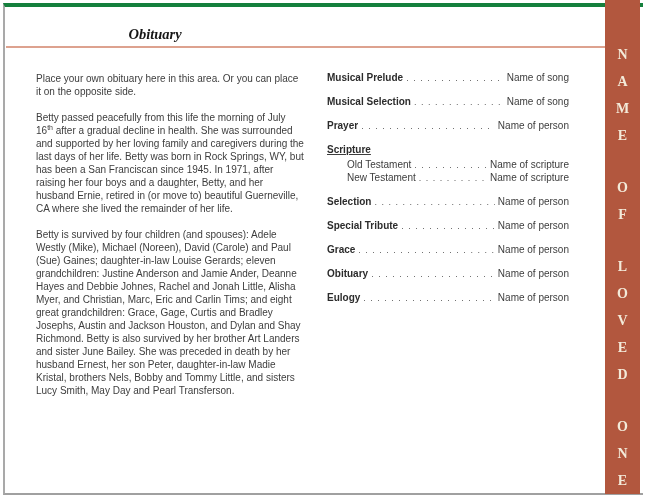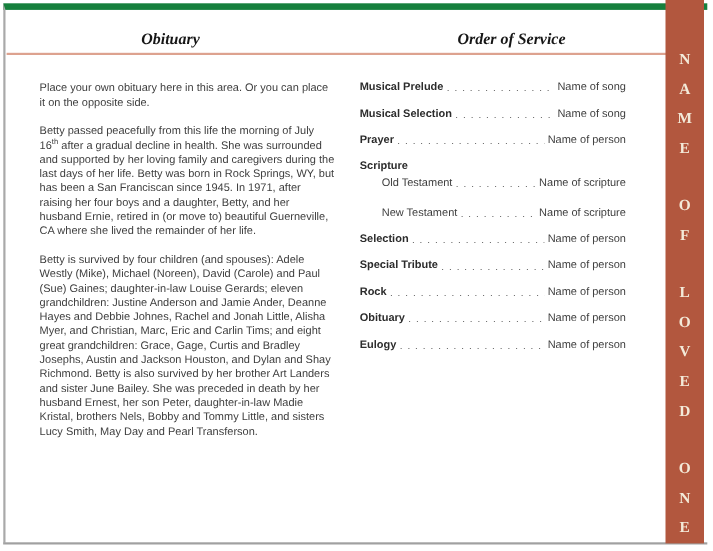--- a/index.html
+++ b/index.html
@@ -8,21 +8,21 @@
     width: 648px;
     height: 501px;
     background: #ffffff;
     overflow: hidden;
     font-family: "Liberation Sans", "DejaVu Sans", sans-serif;
   }
   .page {
     position: absolute;
     left: 3px; top: 3px;
     width: 640px; height: 492px;
-    border-top: 6px solid #15803d;
+    border-top: 4px solid #15803d;
     border-left: 2px solid #a9a9a9;
     border-bottom: 2px solid #a0a0a0;
     box-sizing: border-box;
     background: #ffffff;
   }
   .header-row {
     display: flex;
     height: 39px;
     align-items: flex-end;
   }
@@ -77,22 +77,22 @@
     flex: 1;
     overflow: hidden;
     margin: 0 3px;
     color: #5a5a5a;
     font-size: 9px;
   }
   .dots::after {
     content: ". . . . . . . . . . . . . . . . . . . . . . . . . . . . . . . . . . . . . . . . . . . . . . . .";
     letter-spacing: 1px;
   }
-  .svc-row.group-label { margin-bottom: 4px; }
-  .svc-row.sub { padding-left: 20px; margin-bottom: 16px; }
+  .svc-row.group-label { margin-bottom: 4px; text-decoration: underline; }
+  .svc-row.sub { padding-left: 20px; margin-bottom: 2px; }
   .svc-row.sub-last { padding-left: 20px; margin-bottom: 13px; }
   .sidebar {
     position: absolute;
     left: 605px; top: 0;
     width: 35px; height: 494px;
     background: #b2573e;
     box-sizing: border-box;
     padding-top: 41px;
     display: flex;
     flex-direction: column;
@@ -110,21 +110,20 @@
   .sidebar .letter.word-start { margin-top: 25px; }
 </style>
 </head>
 <body>
 
 <div class="canvas">
   <div class="page">
 
     <div class="header-row">
       <div class="header left">Obituary</div>
-      <div class="header right">Order of Service</div>
     </div>
     <div class="divider"></div>
 
     <div class="content">
 
       <div class="col-left">
         <p>Place your own obituary here in this area. Or you can place it on the opposite side.</p>
         <p><span>Betty passed peacefully from this life the morning of July 16</span><sup>th</sup><span> after a gradual decline in health.  She was surrounded and supported by her loving family and caregivers during the last days of her life.  Betty was born in Rock Springs, WY, but has been a San Franciscan since 1945.  In 1971, after raising her four boys and a daughter, Betty, and her husband Ernie, retired in (or move to) beautiful Guerneville, CA where she lived the remainder of her life.</span></p>
         <p>Betty is survived by four children (and spouses): Adele Westly (Mike), Michael (Noreen), David (Carole) and Paul (Sue) Gaines;  daughter-in-law Louise Gerards;  eleven grandchildren: Justine Anderson and Jamie Ander, Deanne Hayes and Debbie Johnes, Rachel and Jonah Little, Alisha Myer, and Christian, Marc, Eric and Carlin Tims;  and eight great grandchildren: Grace, Gage, Curtis and Bradley Josephs, Austin and Jackson Houston, and Dylan and Shay Richmond.  Betty is also survived by her brother Art Landers and sister June Bailey.  She was preceded in death by her husband Ernest, her son Peter, daughter-in-law Madie Kristal, brothers Nels, Bobby and Tommy Little, and sisters Lucy Smith, May Day and Pearl Transferson.</p>
       </div>
@@ -175,21 +174,21 @@
           <span class="svc-value">Name of person</span>
         </div>
 
         <div class="svc-row">
           <span class="svc-label">Special Tribute</span>
           <span class="dots"></span>
           <span class="svc-value">Name of person</span>
         </div>
 
         <div class="svc-row">
-          <span class="svc-label">Rock</span>
+          <span class="svc-label">Grace</span>
           <span class="dots"></span>
           <span class="svc-value">Name of person</span>
         </div>
 
 
         <div class="svc-row">
           <span class="svc-label">Obituary</span>
           <span class="dots"></span>
           <span class="svc-value">Name of person</span>
         </div>

